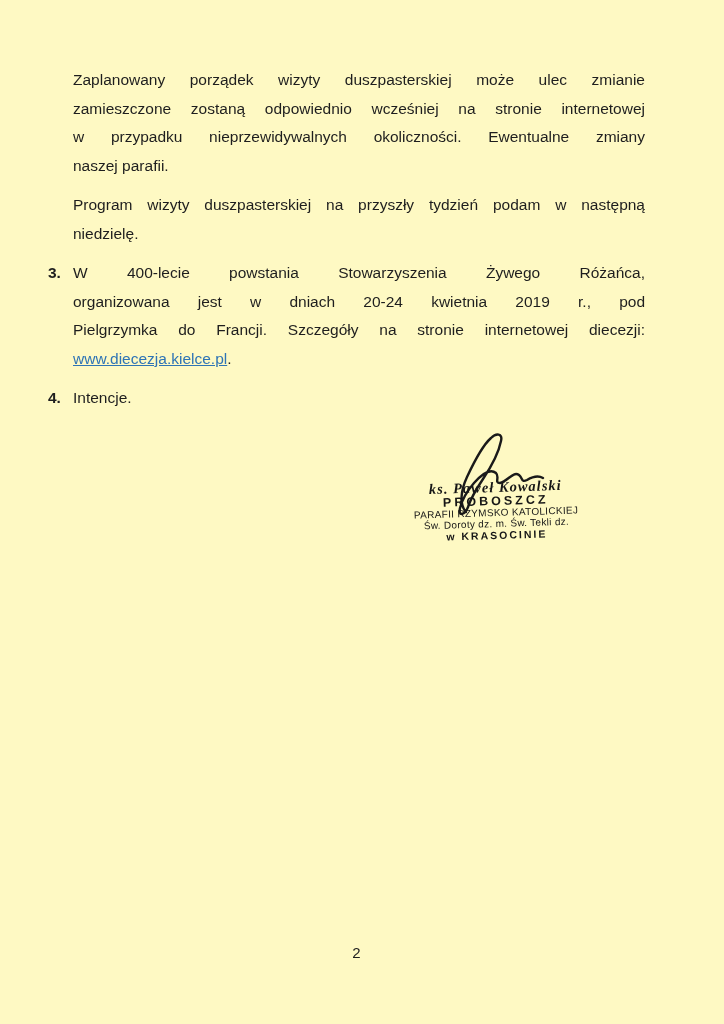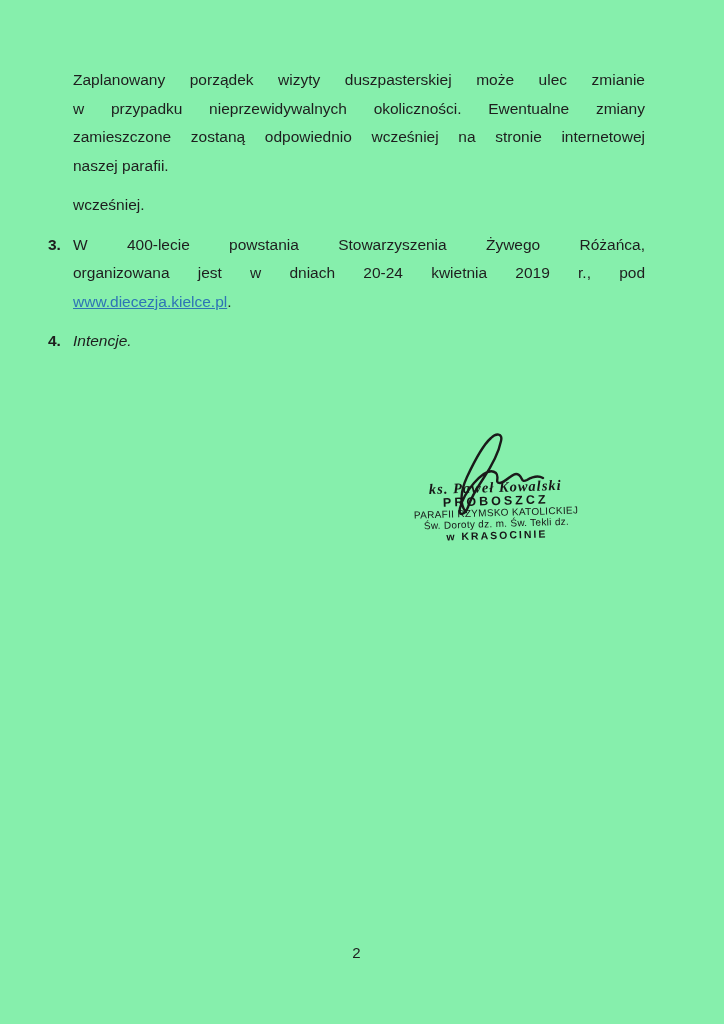--- a/index.html
+++ b/index.html
@@ -1,20 +1,20 @@
 <!DOCTYPE html>
 <html><head>
 <meta charset="utf-8">
 <style>
   html, body { margin: 0; padding: 0; background: #ffffff; }
   .page {
     position: relative;
     width: 724px;
     height: 1024px;
-    background: #86efac;
+    background: #fef9c3;
     overflow: hidden;
     font-family: "Liberation Sans", sans-serif;
     color: #1e1e1e;
   }
   .content {
     position: absolute;
     top: 66px;
     left: 73px;
     right: 79px;
   }
@@ -33,21 +33,21 @@
     text-align: center;
     text-align-last: left;
   }
   .list-item { position: relative; }
   .list-num {
     position: absolute;
     left: -25px;
     top: 0;
     font-weight: bold;
   }
-  .italic { font-style: italic; }
+  .italic { }
   .doc-link {
     color: #2E74B5;
     text-decoration: underline;
     margin-top: 44px;
   }
   .sig {
     position: absolute;
     left: 438px;
     top: 430px;
   }
@@ -101,34 +101,36 @@
 </style>
 </head>
 <body>
 
 <div class="page">
 
   <div class="content">
 
     <div class="para">
         <div class="jline">Zaplanowany porządek wizyty duszpasterskiej może ulec zmianie</div>
+        <div class="jline">zamieszczone zostaną odpowiednio wcześniej na stronie internetowej</div>
         <div class="jline">w&nbsp;przypadku nieprzewidywalnych okoliczności. Ewentualne zmiany</div>
-        <div class="jline">zamieszczone zostaną odpowiednio wcześniej na stronie internetowej</div>
         <div class="jline last">naszej parafii.</div>
       </div>
 
     <div class="para">
-        <div class="jline last">wcześniej.</div>
+        <div class="jline">Program wizyty duszpasterskiej na przyszły tydzień podam w następną</div>
+        <div class="jline last">niedzielę.</div>
       </div>
 
     <div class="list-item">
       <span class="list-num">3.</span>
       <div>
           <div class="jline">W 400-lecie powstania Stowarzyszenia Żywego Różańca,</div>
           <div class="jline">organizowana jest w dniach 20-24 kwietnia 2019 r., pod</div>
+          <div class="jline">Pielgrzymka do Francji. Szczegóły na stronie internetowej diecezji:</div>
         </div>
       <div class="jline last">
         <a class="doc-link" href="#">www.diecezja.kielce.pl</a><span>.</span>
       </div>
     </div>
 
     <div class="list-item">
       <span class="list-num">4.</span>
       <div class="italic jline last">Intencje.</div>
     </div>

